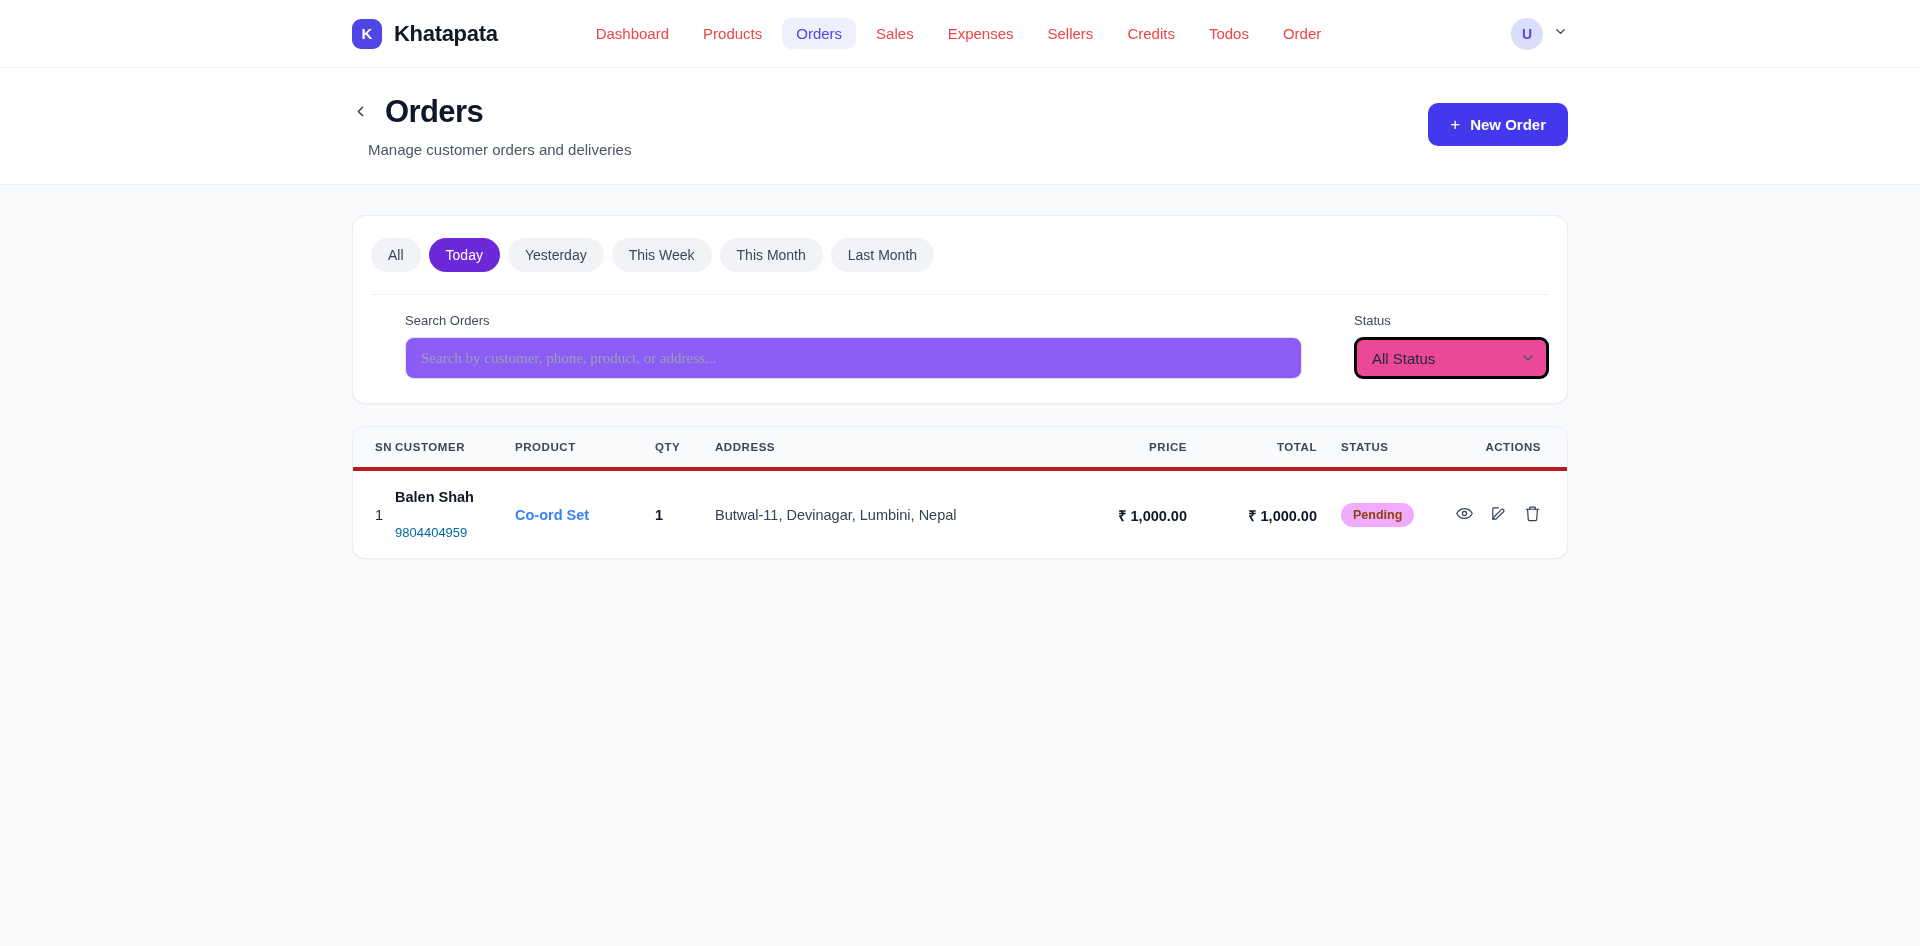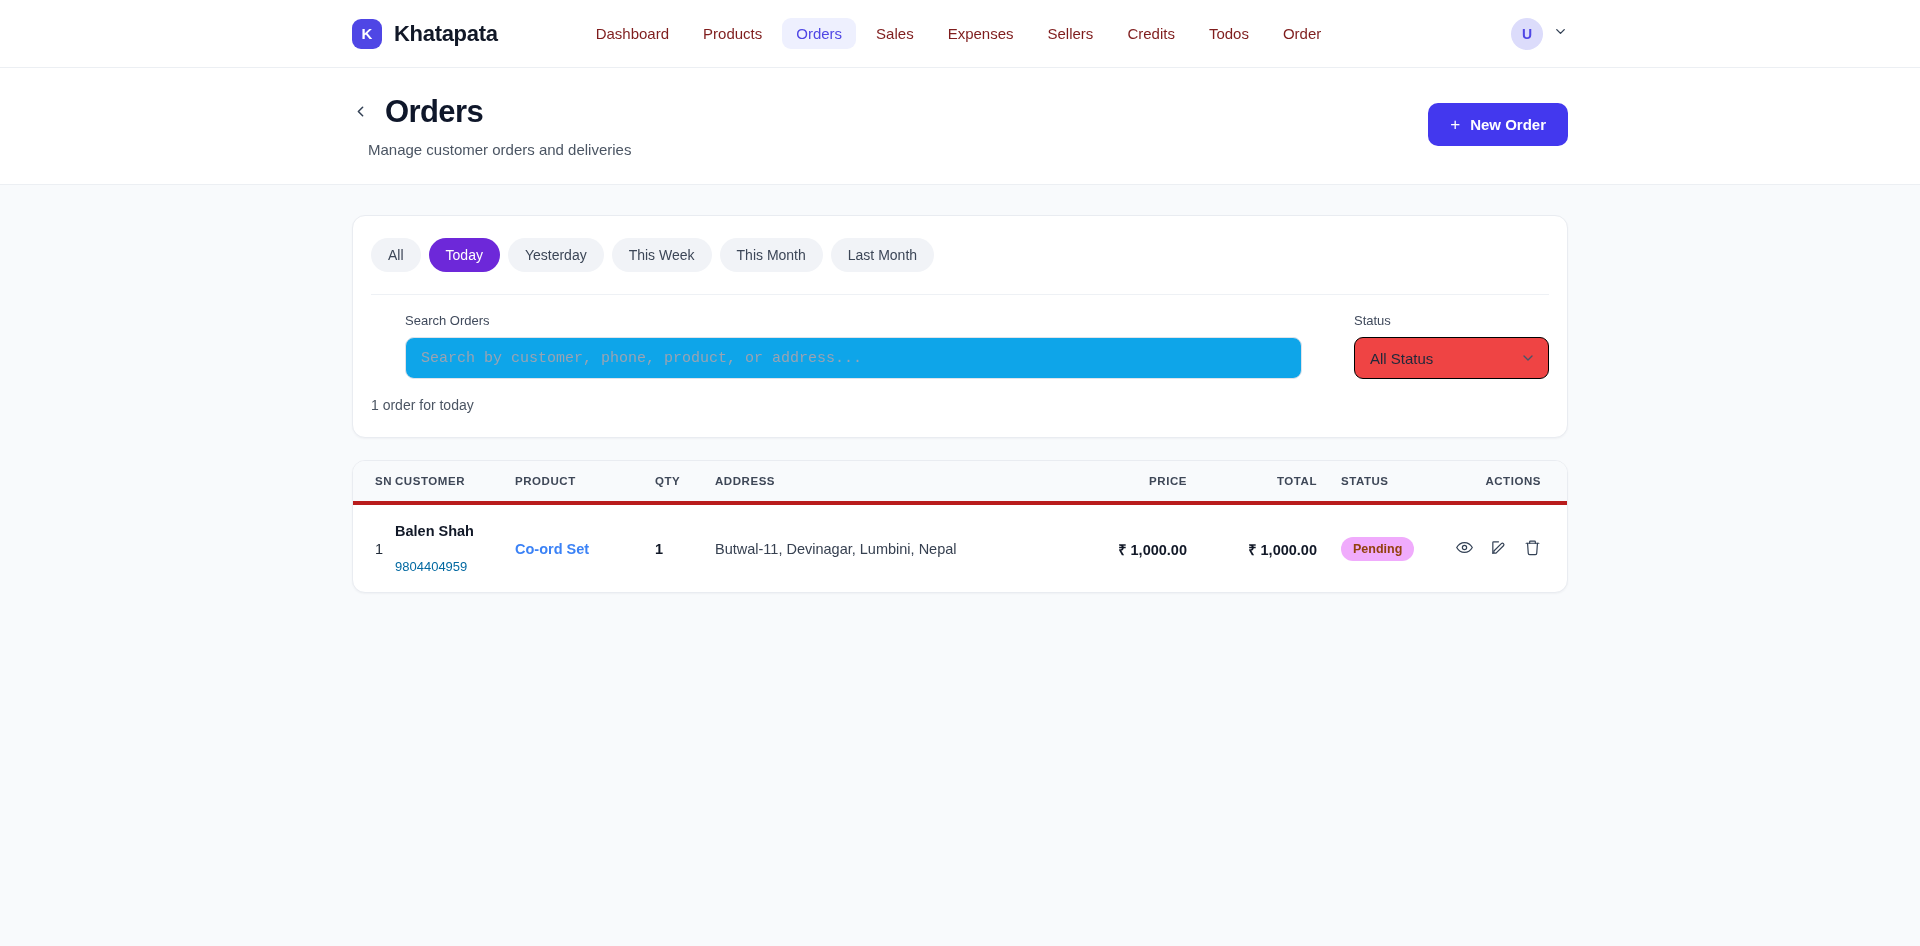--- a/index.html
+++ b/index.html
@@ -45,21 +45,21 @@
   }
 
   .nav-links {
     display: flex;
     align-items: center;
     gap: 6px;
     margin-left: 84px;
   }
   .nav-link {
     font-size: 15px;
-    color: #7f1d1d;
+    color: #ef4444;
     padding: 7px 14px;
     border-radius: 9px;
     cursor: pointer;
     white-space: nowrap;
   }
   .nav-link.active {
     background: #eef0fe;
     color: #4f46e5;
   }
 
@@ -195,40 +195,40 @@
     font-size: 13px;
     color: #404a5c;
     margin-bottom: 9px;
   }
   .search-input {
     height: 42px;
     border: 1px solid #dfe3ea;
     border-radius: 9px;
     padding: 0 15px;
     font-size: 15px;
-    font-family: Liberation Mono, monospace;
+    font-family: Liberation Serif, serif;
     color: #1e293b;
-    background: #0ea5e9;
+    background: #8b5cf6;
     width: 100%;
     outline: none;
   }
   .search-input::placeholder { color: #9aa3b2; }
 
   .status-field { width: 195px; flex: none; }
   .select-wrap { position: relative; }
   .status-select {
     height: 42px;
     width: 100%;
-    border: 1px solid #000000;
+    border: 3px solid #000000;
     border-radius: 9px;
     padding: 0 36px 0 15px;
     font-size: 15px;
     font-family: inherit;
     color: #1e293b;
-    background: #ef4444;
+    background: #ec4899;
     appearance: none;
     -webkit-appearance: none;
     outline: none;
     cursor: pointer;
   }
   .select-caret {
     position: absolute;
     right: 13px; top: 50%;
     transform: translateY(-50%);
     pointer-events: none;
@@ -392,21 +392,20 @@
           </select>
           <span class="select-caret">
             <svg width="16" height="16" viewBox="0 0 24 24" fill="none" stroke="#475569" stroke-width="2" stroke-linecap="round" stroke-linejoin="round">
                 <polyline points="6 9 12 15 18 9"></polyline>
               </svg>
           </span>
         </div>
       </div>
     </div>
 
-    <div class="result-count">1 order for today</div>
   </div>
 
   <div class="card table-card">
     <table>
       <thead>
         <tr>
           <th class="col-sn">SN</th>
           <th class="col-cust">CUSTOMER</th>
           <th class="col-prod">PRODUCT</th>
           <th class="col-qty">QTY</th>

